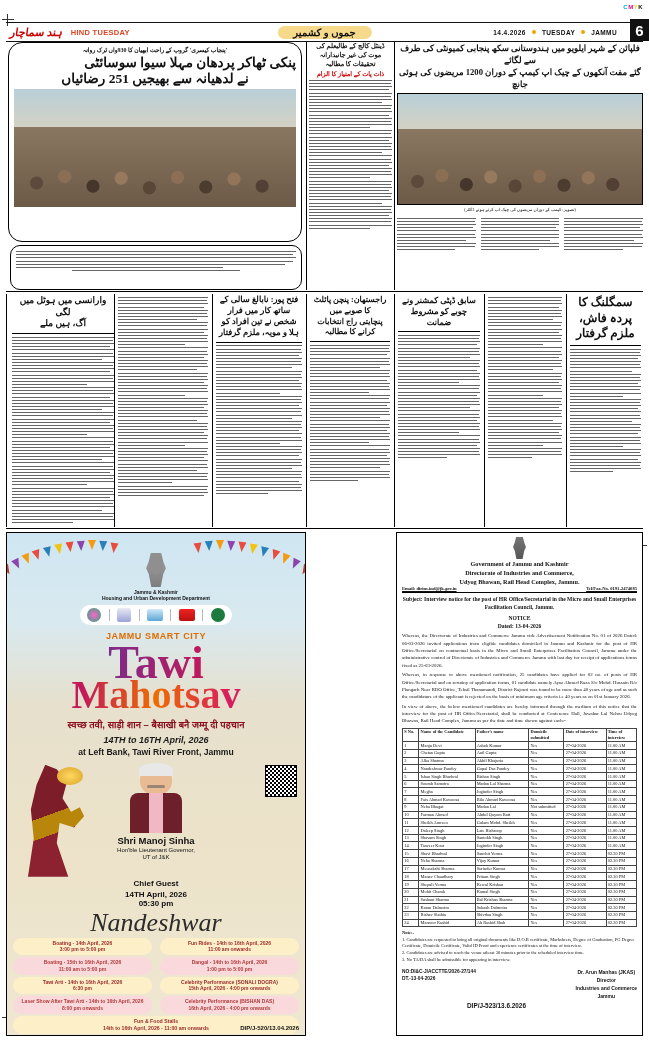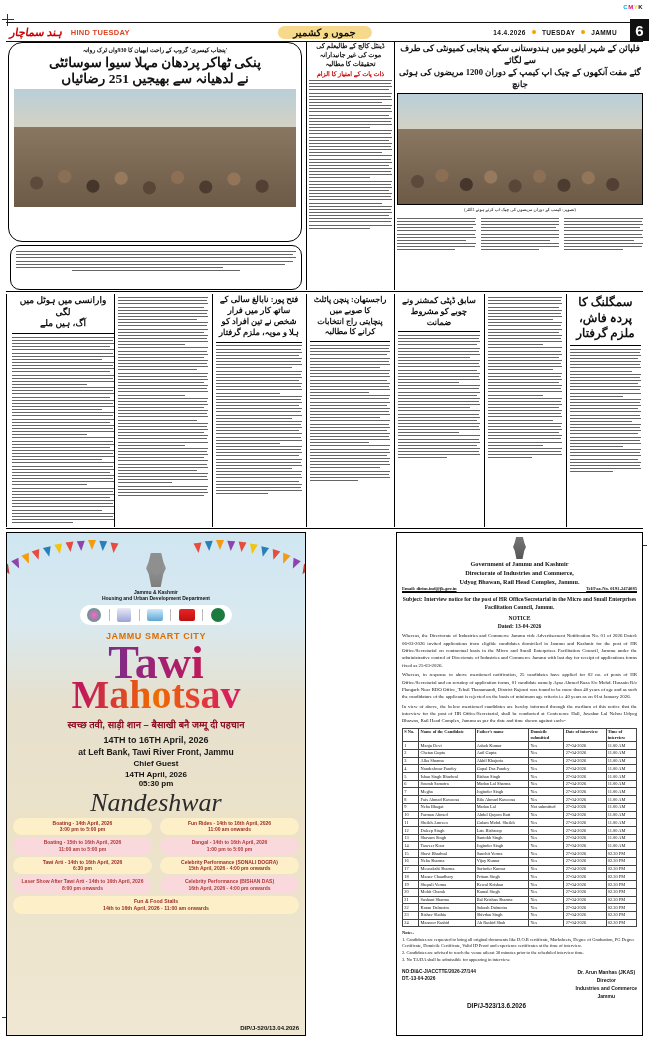--- a/index.html
+++ b/index.html
@@ -161,21 +161,21 @@
     <div class="colrule" style="left:0;top:252px;height:233px;"></div>
     <div class="colrule" style="left:108px;top:252px;height:233px;"></div>
     <div class="colrule" style="left:206px;top:252px;height:233px;"></div>
     <div class="colrule" style="left:300px;top:252px;height:233px;"></div>
     <div class="colrule" style="left:388px;top:252px;height:233px;"></div>
     <div class="colrule" style="left:478px;top:252px;height:233px;"></div>
     <div class="colrule" style="left:560px;top:252px;height:233px;"></div>
 
     <div class="box" style="position:absolute;left:2px;top:0;width:294px;height:200px;padding:3px 5px;box-sizing:border-box;">
       <div style="font-size:6px;text-align:center;font-weight:bold;direction:rtl;">'پنجاب کیسری' گروپ کے راحت ابھیان کا 930واں ٹرک روانہ</div>
-      <div class="hl" style="font-size:13.5px;direction:rtl;margin-top:2px;">پنکی ٹھاکر پردھان مہلا سیوا سوسائٹی</div>
+      <div class="hl" style="font-size:13.5px;direction:rtl;margin-top:2px;text-align:right;">پنکی ٹھاکر پردھان مہلا سیوا سوسائٹی</div>
       <div class="hl" style="font-size:13.5px;direction:rtl;">نے لدھیانہ سے بھیجیں 251 رضائیاں</div>
       <div class="photo" style="margin-top:3px;height:118px;">
         <div class="sky"></div>
         <div class="crowd"></div>
       </div>
     </div>
 
     <div style="position:absolute;left:4px;top:203px;width:292px;height:45px;border:1.1px solid #000;border-radius:10px;padding:3px 5px;box-sizing:border-box;">
       <div class="urdu-lines">
         <div class="uline s1"></div>
@@ -744,23 +744,45 @@
     </div>
 
     <div class="smartcity" style="margin-top:6px;">JAMMU SMART CITY</div>
 
     <div style="position:relative;margin-top:2px;">
       <div class="tawi">Tawi</div>
       <div class="mahotsav">Mahotsav</div>
     </div>
 
     <div class="tag-hi" style="margin-top:5px;">स्वच्छ तवी, साड़ी शान – बैसाखी बनै जम्मू दी पहचान</div>
-    <div class="dates" style="margin-top:4px;">14TH to 16TH April, 2026</div>
+    <div class="dates" style="margin-top:4px;font-style:italic;">14TH to 16TH April, 2026</div>
     <div class="venue" style="margin-top:2px;">at Left Bank, Tawi River Front, Jammu</div>
 
+    <div style="position:relative;height:118px;margin-top:2px;">
+
+      <div style="position:absolute;left:8px;bottom:0;width:72px;height:112px;
+           background:linear-gradient(160deg,#7d1d2a 0 45%, #b8860b 45% 60%, #8c2230 60%);
+           clip-path:polygon(42% 0,58% 4%,72% 16%,66% 30%,78% 42%,90% 38%,96% 46%,82% 56%,62% 52%,58% 70%,74% 100%,18% 100%,26% 66%,22% 40%,30% 18%);"></div>
+      <div style="position:absolute;left:50px;top:8px;width:26px;height:18px;border-radius:50%;
+           background:radial-gradient(#ffd85e,#d9a32b);"></div>
+
+      <div style="position:absolute;left:50%;transform:translateX(-50%);top:6px;width:56px;height:68px;">
+        <div style="position:absolute;left:12px;top:0;width:32px;height:30px;border-radius:50% 50% 45% 45%;background:#e8bb94;"></div>
+        <div style="position:absolute;left:11px;top:-2px;width:34px;height:13px;border-radius:50% 50% 0 0;background:#e8e8e8;"></div>
+        <div style="position:absolute;left:19px;top:20px;width:18px;height:3px;background:#9b8576;border-radius:2px;"></div>
+        <div style="position:absolute;left:2px;top:28px;width:52px;height:40px;background:#6d1f2a;border-radius:8px 8px 0 0;"></div>
+        <div style="position:absolute;left:21px;top:28px;width:14px;height:40px;background:#f0b8c4;"></div>
+      </div>
+
+      <div class="guestname" style="position:absolute;left:0;right:0;top:76px;">Shri Manoj Sinha</div>
+      <div class="guestrole" style="position:absolute;left:0;right:0;top:87px;">Hon'ble Lieutenant Governor,</div>
+      <div class="guestrole" style="position:absolute;left:0;right:0;top:94px;">UT of J&amp;K</div>
+
+      <div class="qr" style="top:6px;"></div>
+    </div>
 
     <div class="chiefguest" style="margin-top:2px;">Chief Guest</div>
     <div class="chiefguest" style="font-weight:bold;margin-top:2px;">14TH April, 2026</div>
     <div class="chiefguest" style="font-weight:bold;">05:30 pm</div>
 
     <div class="progword">Nandeshwar</div>
 
     <div class="pgrid">
       <div class="pitem y">
         <div>Boating - 14th April, 2026</div>

